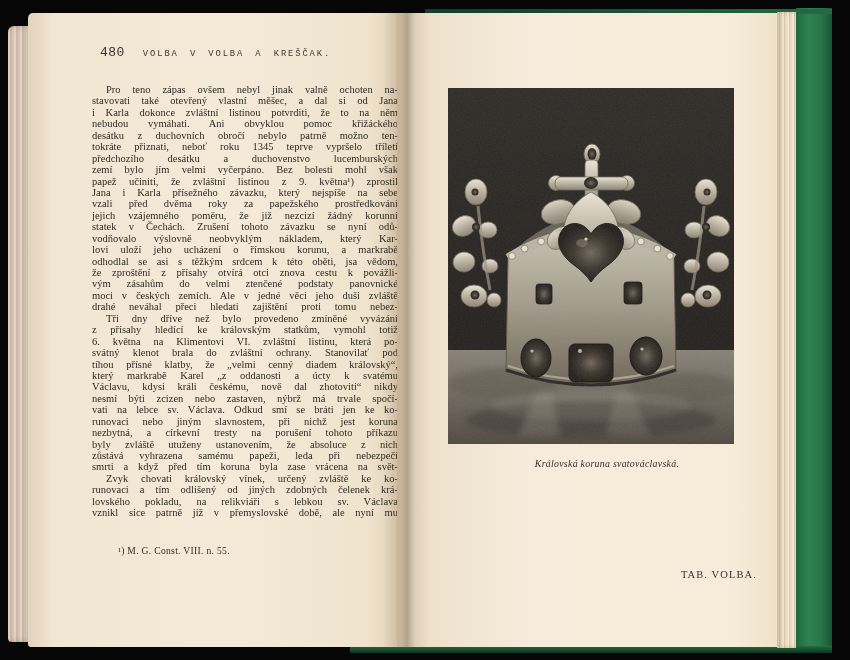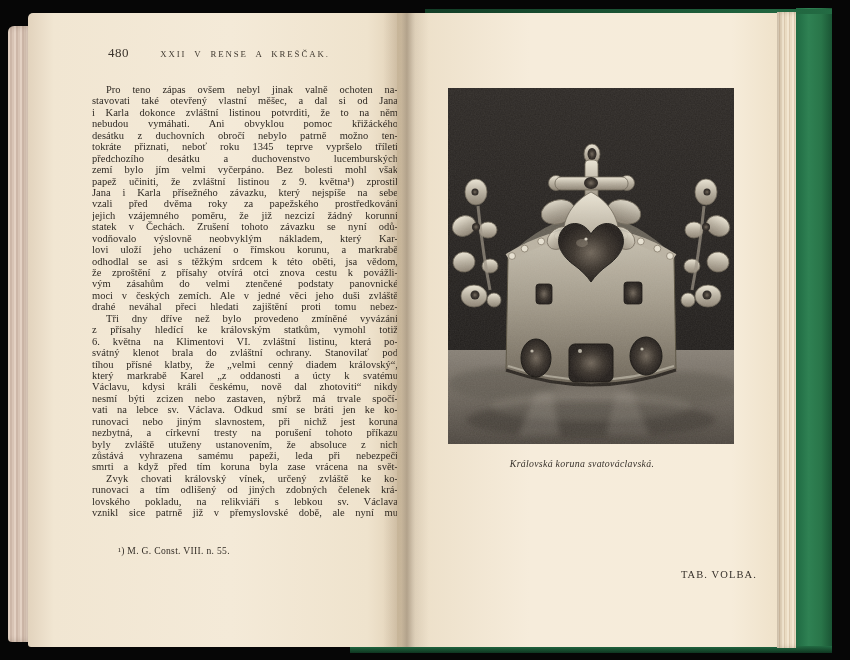--- a/index.html
+++ b/index.html
@@ -43,21 +43,21 @@
   .page-right {
     left:397px; width:380px;
     background:linear-gradient(90deg,#d9c8ab 0%,#ecdfc8 4%,#f6ecdb 35%,#f6ecda 88%,#efe2ca 100%);
   }
   .gutter {
     position:absolute; left:383px; top:13px; width:46px; height:634px;
     background:linear-gradient(90deg,rgba(90,65,40,0) 0%,rgba(90,65,40,0.18) 40%,rgba(60,40,22,0.30) 52%,rgba(90,65,40,0.10) 70%,rgba(90,65,40,0) 100%);
     pointer-events:none;
   }
   
-  .page-header { position:absolute; top:36px; left:60px; width:306px; color:#3a332b; }
+  .page-header { position:absolute; top:36px; left:52px; width:306px; color:#3a332b;font-family:Liberation Mono, monospace; }
   .page-number { position:absolute; left:20px; top:-4px; font-size:13px; letter-spacing:0.5px; }
   .running-header {
     display:block; text-align:center; font-size:8.8px; letter-spacing:1.9px;
     word-spacing:4px; padding-left:8px; color:#3f382f;
   }
   .body-text {
     position:absolute; top:71px; left:64px; width:306px;
     font-size:10.5px; line-height:11.45px; color:#2e2923;
   }
   .text-line {
@@ -67,21 +67,21 @@
   .text-line.indent { text-indent:14px; }
   .text-line.flush { text-align-last:left; }
   .footnote {
     position:absolute; top:532px; left:90px; font-size:9.6px; color:#332d26;
     letter-spacing:0.3px;
   }
   
   .plate { position:absolute; left:51px; top:75px; width:286px; height:356px; background:#242120; }
   .plate svg { display:block; }
   .plate-caption {
-    position:absolute; left:42px; top:445px; width:286px; text-align:center;
+    position:absolute; left:67px; top:445px; width:286px; text-align:center;
     font-style:italic; font-size:9.8px; color:#36302a; letter-spacing:0.3px;
   }
   .plate-label {
     position:absolute; right:20px; top:556px; font-size:10.5px; color:#36302a;
     letter-spacing:1.1px;
   }
 </style>
 </head>
 <body>
 
@@ -89,21 +89,21 @@
 
   <div class="cover-right"></div>
   <div class="cover-top"></div>
   <div class="cover-bottom"></div>
   <div class="edges-left"></div>
   <div class="edges-right"></div>
 
   <div class="page page-left">
     <div class="page-header">
       <span class="page-number">480</span>
-      <span class="running-header">XXII V RENSE A KREŠČAK.</span>
+      <span class="running-header">VOLBA V VOLBA A KREŠČAK.</span>
     </div>
     <div class="body-text">
         <div>
           <div class="text-line indent">Pro teno zápas ovšem nebyl jinak valně ochoten na-</div>
           <div class="text-line">stavovati také otevřený vlastní měšec, a dal si od Jana</div>
           <div class="text-line">i Karla dokonce zvláštní listinou potvrditi, že to na něm</div>
           <div class="text-line">nebudou vymáhati. Ani obvyklou pomoc křižáckého</div>
           <div class="text-line">desátku z duchovních obročí nebylo patrně možno ten-</div>
           <div class="text-line">tokráte přiznati, neboť roku 1345 teprve vypršelo tříletí</div>
           <div class="text-line">předchozího desátku a duchovenstvo lucemburských</div>

